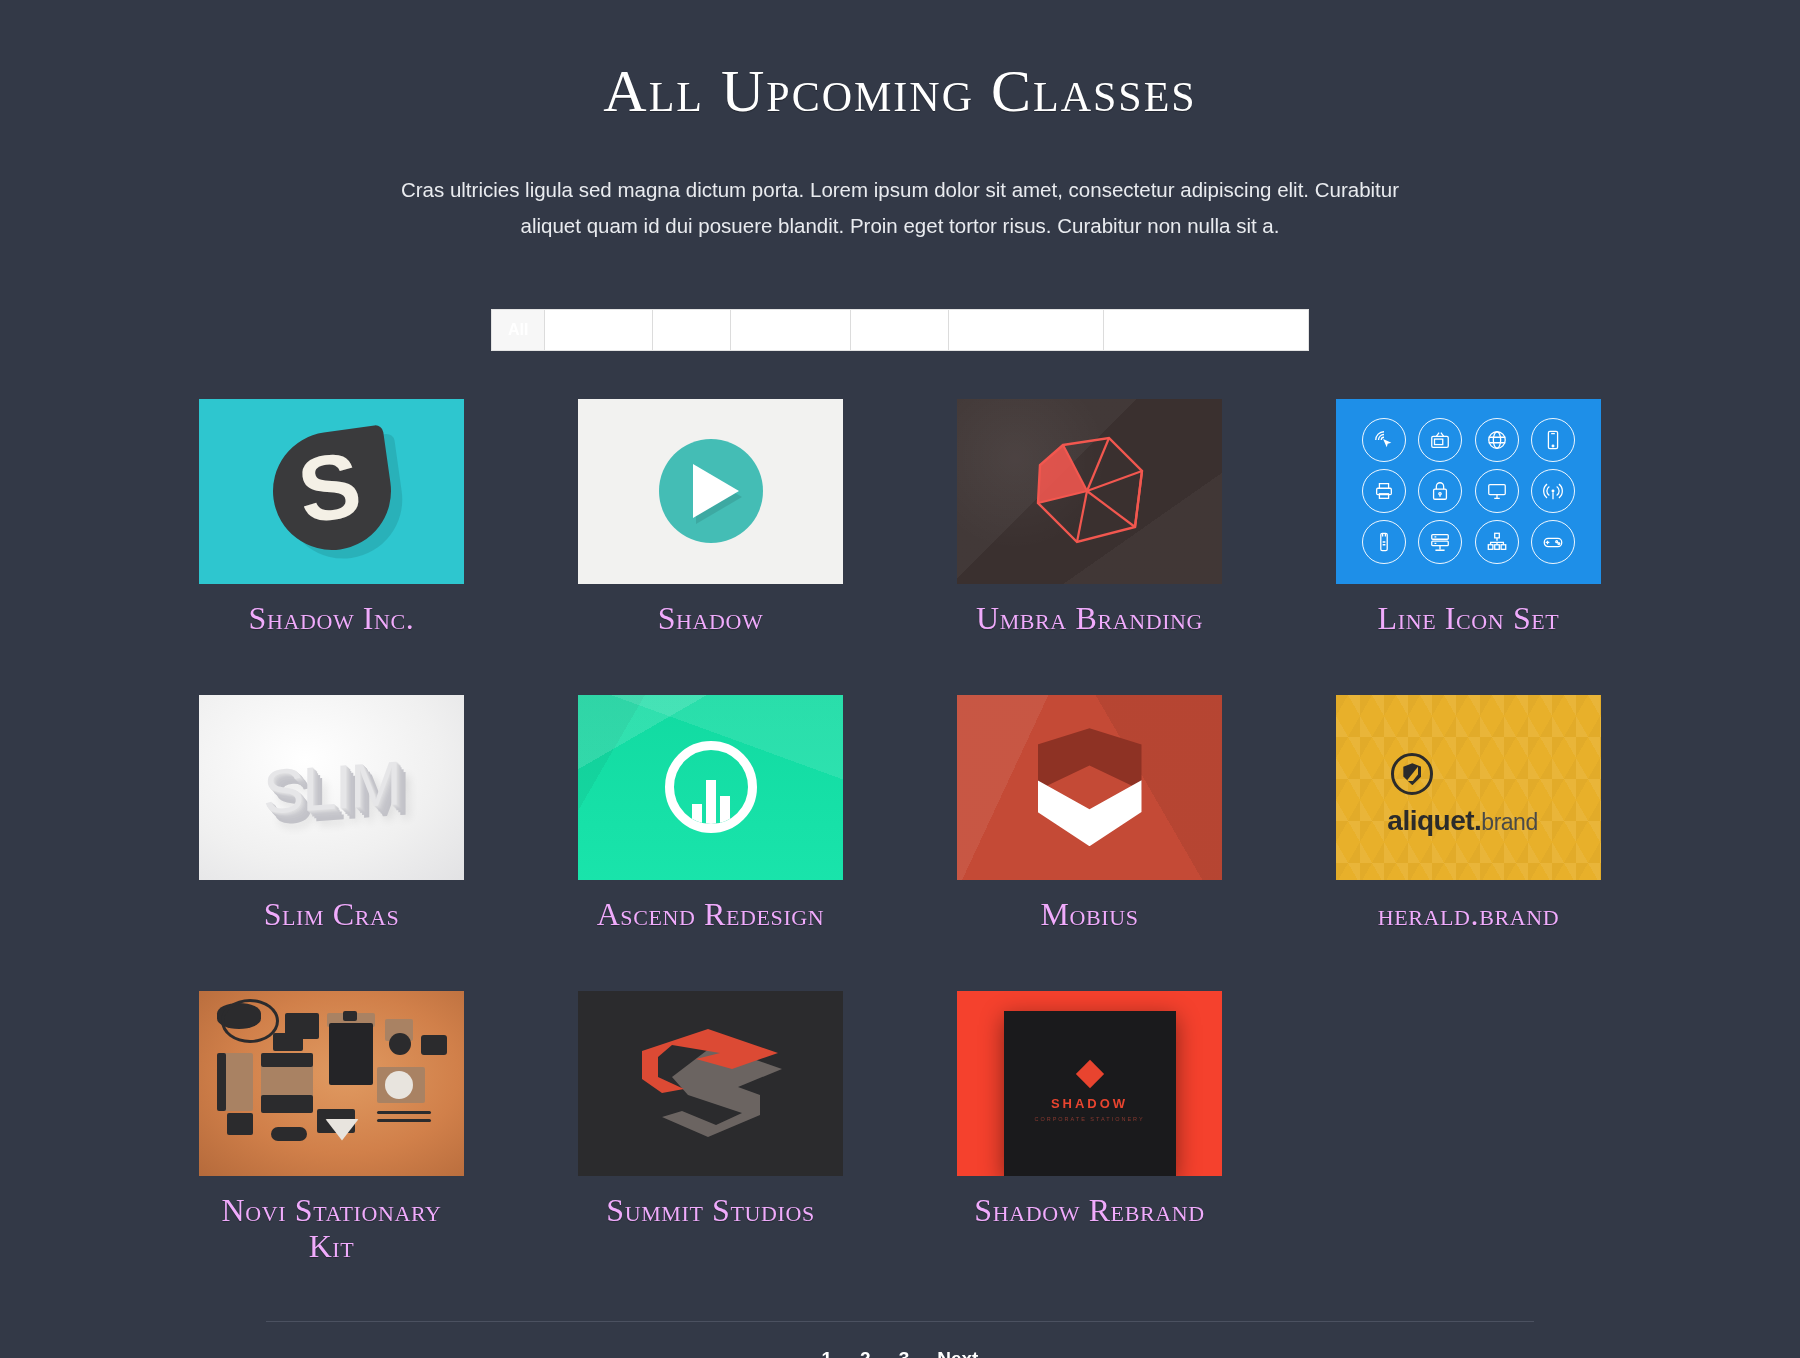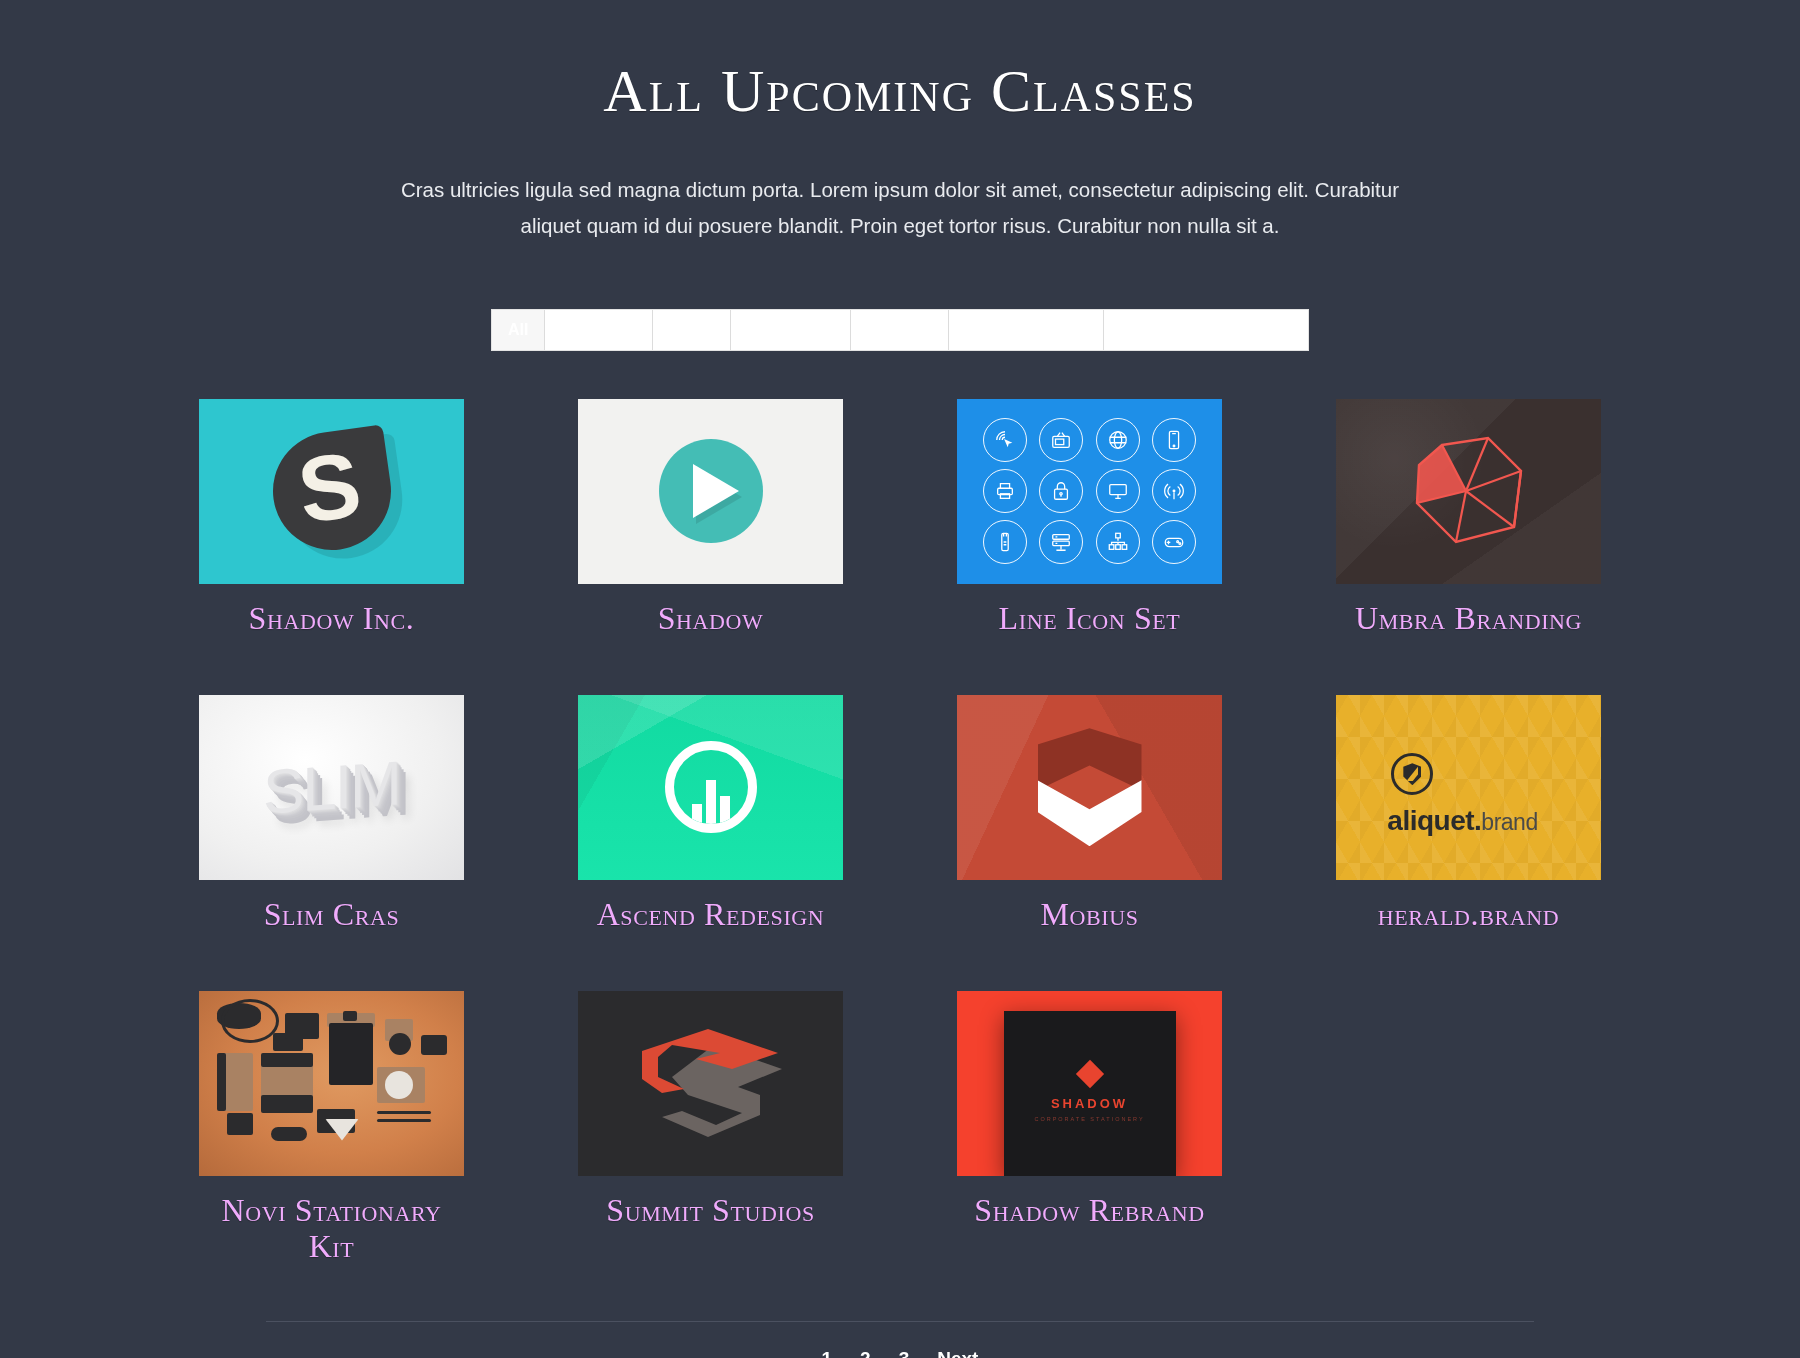--- a/index.html
+++ b/index.html
@@ -357,130 +357,130 @@
       <div class="card">
         <div class="thumb t-airplay">
           <div class="ap-circle">
             <div class="ap-plane"></div>
           </div>
         </div>
         <div class="card-title">Shadow</div>
       </div>
 
       <div class="card">
-        <div class="thumb t-lineicons">
-          <div class="icon-grid">
-            <div class="icon-circle">
-              <svg width="22" height="22" viewBox="0 0 24 24" fill="none" stroke="currentColor" stroke-width="1.4">
-                <path d="M3 12a9 9 0 0 1 9-9"></path>
-                  <path d="M6 12a6 6 0 0 1 6-6"></path>
-                  <path d="M9 12a3 3 0 0 1 3-3"></path>
-                <path d="M11 11l9 4-4 1-1 4z" fill="currentColor" stroke="none"></path>
-              </svg>
-            </div>
-            <div class="icon-circle">
-              <svg width="22" height="22" viewBox="0 0 24 24" fill="none" stroke="currentColor" stroke-width="1.4">
-                <rect x="3" y="8" width="18" height="12" rx="1.5"></rect>
-                  <rect x="6" y="11" width="9" height="6"></rect>
-                <path d="M8 8L11 4M16 8L13 4"></path>
-              </svg>
-            </div>
-            <div class="icon-circle">
-              <svg width="22" height="22" viewBox="0 0 24 24" fill="none" stroke="currentColor" stroke-width="1.4">
-                <circle cx="12" cy="12" r="9"></circle>
-                  <ellipse cx="12" cy="12" rx="4" ry="9"></ellipse>
-                <path d="M3 9h18M3 15h18"></path>
-              </svg>
-            </div>
-            <div class="icon-circle">
-              <svg width="22" height="22" viewBox="0 0 24 24" fill="none" stroke="currentColor" stroke-width="1.4">
-                <rect x="7" y="2.5" width="10" height="19" rx="1.6"></rect>
-                  <path d="M10 5h4"></path>
-                  <circle cx="12" cy="18.6" r="0.9"></circle>
-              </svg>
-            </div>
-            <div class="icon-circle">
-              <svg width="22" height="22" viewBox="0 0 24 24" fill="none" stroke="currentColor" stroke-width="1.4">
-                <path d="M7 9V4h10v5"></path>
-                  <rect x="4" y="9" width="16" height="7" rx="1.3"></rect>
-                  <rect x="7" y="15" width="10" height="5"></rect>
-              </svg>
-            </div>
-            <div class="icon-circle">
-              <svg width="22" height="22" viewBox="0 0 24 24" fill="none" stroke="currentColor" stroke-width="1.4">
-                <rect x="5" y="10" width="14" height="11" rx="1.5"></rect>
-                  <path d="M8 10V7a4 4 0 0 1 8 0v3"></path>
-                  <circle cx="12" cy="15" r="1.3"></circle>
-                  <path d="M12 16.3v2"></path>
-              </svg>
-            </div>
-            <div class="icon-circle">
-              <svg width="22" height="22" viewBox="0 0 24 24" fill="none" stroke="currentColor" stroke-width="1.4">
-                <rect x="3" y="5" width="18" height="11" rx="1.3"></rect>
-                  <path d="M9 20h6M12 16v4"></path>
-              </svg>
-            </div>
-            <div class="icon-circle">
-              <svg width="22" height="22" viewBox="0 0 24 24" fill="none" stroke="currentColor" stroke-width="1.4">
-                <path d="M8 7a6 6 0 0 0 0 10M5.5 4.5a9.5 9.5 0 0 0 0 15M16 7a6 6 0 0 1 0 10M18.5 4.5a9.5 9.5 0 0 1 0 15"></path>
-                <circle cx="12" cy="12" r="1.6" fill="currentColor" stroke="none"></circle>
-                  <path d="M12 13.5V21"></path>
-              </svg>
-            </div>
-            <div class="icon-circle">
-              <svg width="22" height="22" viewBox="0 0 24 24" fill="none" stroke="currentColor" stroke-width="1.4">
-                <rect x="8.5" y="2.5" width="7" height="19" rx="1.6"></rect>
-                  <path d="M10.5 2.5V6M13.5 2.5V6"></path>
-                  <path d="M10.5 12h3M10.5 15h3"></path>
-              </svg>
-            </div>
-            <div class="icon-circle">
-              <svg width="22" height="22" viewBox="0 0 24 24" fill="none" stroke="currentColor" stroke-width="1.4">
-                <rect x="3" y="4" width="18" height="5" rx="1"></rect>
-                  <rect x="3" y="11" width="18" height="5" rx="1"></rect>
-                <path d="M6 6.5h2M6 13.5h2M12 20h0M12 16v4M7 21h10"></path>
-              </svg>
-            </div>
-            <div class="icon-circle">
-              <svg width="22" height="22" viewBox="0 0 24 24" fill="none" stroke="currentColor" stroke-width="1.4">
-                <rect x="9.5" y="2.5" width="5" height="5"></rect>
-                  <rect x="2.5" y="15" width="5" height="5"></rect>
-                <rect x="9.5" y="15" width="5" height="5"></rect>
-                  <rect x="16.5" y="15" width="5" height="5"></rect>
-                <path d="M12 7.5v3M5 15v-2.5h14V15M12 12.5V15"></path>
-              </svg>
-            </div>
-            <div class="icon-circle">
-              <svg width="22" height="22" viewBox="0 0 24 24" fill="none" stroke="currentColor" stroke-width="1.4">
-                <rect x="2.5" y="8" width="19" height="9" rx="4.2"></rect>
-                  <path d="M6 10.5v4M4 12.5h4"></path>
-                <circle cx="16" cy="11.6" r="1"></circle>
-                  <circle cx="18.4" cy="13.6" r="1"></circle>
-              </svg>
-            </div>
-          </div>
-        </div>
-        <div class="card-title">Line Icon Set</div>
-      </div>
-
-      <div class="card">
         <div class="thumb t-umbra">
           <svg viewBox="0 0 265 185" width="265" height="185" style="position:absolute;inset:0">
             <polygon points="106,46 152,39 185,72 178,128 120,143 81,104 83,66" fill="none" stroke="#f2574f" stroke-width="2.4"></polygon>
             <polygon points="106,46 83,66 81,104 130,92" fill="#f2574f" opacity="0.88"></polygon>
             <line x1="106" y1="46" x2="130" y2="92" stroke="#f2574f" stroke-width="2.2"></line>
             <line x1="152" y1="39" x2="130" y2="92" stroke="#f2574f" stroke-width="2.2"></line>
             <line x1="185" y1="72" x2="130" y2="92" stroke="#f2574f" stroke-width="2.2"></line>
             <line x1="178" y1="128" x2="130" y2="92" stroke="#f2574f" stroke-width="2.2"></line>
             <line x1="120" y1="143" x2="130" y2="92" stroke="#f2574f" stroke-width="2.2"></line>
             <line x1="81" y1="104" x2="130" y2="92" stroke="#f2574f" stroke-width="2.2"></line>
             <line x1="178" y1="128" x2="185" y2="72" stroke="#f2574f" stroke-width="2.2"></line>
           </svg>
         </div>
         <div class="card-title">Umbra Branding</div>
+      </div>
+
+      <div class="card">
+        <div class="thumb t-lineicons">
+          <div class="icon-grid">
+            <div class="icon-circle">
+              <svg width="22" height="22" viewBox="0 0 24 24" fill="none" stroke="currentColor" stroke-width="1.4">
+                <path d="M3 12a9 9 0 0 1 9-9"></path>
+                  <path d="M6 12a6 6 0 0 1 6-6"></path>
+                  <path d="M9 12a3 3 0 0 1 3-3"></path>
+                <path d="M11 11l9 4-4 1-1 4z" fill="currentColor" stroke="none"></path>
+              </svg>
+            </div>
+            <div class="icon-circle">
+              <svg width="22" height="22" viewBox="0 0 24 24" fill="none" stroke="currentColor" stroke-width="1.4">
+                <rect x="3" y="8" width="18" height="12" rx="1.5"></rect>
+                  <rect x="6" y="11" width="9" height="6"></rect>
+                <path d="M8 8L11 4M16 8L13 4"></path>
+              </svg>
+            </div>
+            <div class="icon-circle">
+              <svg width="22" height="22" viewBox="0 0 24 24" fill="none" stroke="currentColor" stroke-width="1.4">
+                <circle cx="12" cy="12" r="9"></circle>
+                  <ellipse cx="12" cy="12" rx="4" ry="9"></ellipse>
+                <path d="M3 9h18M3 15h18"></path>
+              </svg>
+            </div>
+            <div class="icon-circle">
+              <svg width="22" height="22" viewBox="0 0 24 24" fill="none" stroke="currentColor" stroke-width="1.4">
+                <rect x="7" y="2.5" width="10" height="19" rx="1.6"></rect>
+                  <path d="M10 5h4"></path>
+                  <circle cx="12" cy="18.6" r="0.9"></circle>
+              </svg>
+            </div>
+            <div class="icon-circle">
+              <svg width="22" height="22" viewBox="0 0 24 24" fill="none" stroke="currentColor" stroke-width="1.4">
+                <path d="M7 9V4h10v5"></path>
+                  <rect x="4" y="9" width="16" height="7" rx="1.3"></rect>
+                  <rect x="7" y="15" width="10" height="5"></rect>
+              </svg>
+            </div>
+            <div class="icon-circle">
+              <svg width="22" height="22" viewBox="0 0 24 24" fill="none" stroke="currentColor" stroke-width="1.4">
+                <rect x="5" y="10" width="14" height="11" rx="1.5"></rect>
+                  <path d="M8 10V7a4 4 0 0 1 8 0v3"></path>
+                  <circle cx="12" cy="15" r="1.3"></circle>
+                  <path d="M12 16.3v2"></path>
+              </svg>
+            </div>
+            <div class="icon-circle">
+              <svg width="22" height="22" viewBox="0 0 24 24" fill="none" stroke="currentColor" stroke-width="1.4">
+                <rect x="3" y="5" width="18" height="11" rx="1.3"></rect>
+                  <path d="M9 20h6M12 16v4"></path>
+              </svg>
+            </div>
+            <div class="icon-circle">
+              <svg width="22" height="22" viewBox="0 0 24 24" fill="none" stroke="currentColor" stroke-width="1.4">
+                <path d="M8 7a6 6 0 0 0 0 10M5.5 4.5a9.5 9.5 0 0 0 0 15M16 7a6 6 0 0 1 0 10M18.5 4.5a9.5 9.5 0 0 1 0 15"></path>
+                <circle cx="12" cy="12" r="1.6" fill="currentColor" stroke="none"></circle>
+                  <path d="M12 13.5V21"></path>
+              </svg>
+            </div>
+            <div class="icon-circle">
+              <svg width="22" height="22" viewBox="0 0 24 24" fill="none" stroke="currentColor" stroke-width="1.4">
+                <rect x="8.5" y="2.5" width="7" height="19" rx="1.6"></rect>
+                  <path d="M10.5 2.5V6M13.5 2.5V6"></path>
+                  <path d="M10.5 12h3M10.5 15h3"></path>
+              </svg>
+            </div>
+            <div class="icon-circle">
+              <svg width="22" height="22" viewBox="0 0 24 24" fill="none" stroke="currentColor" stroke-width="1.4">
+                <rect x="3" y="4" width="18" height="5" rx="1"></rect>
+                  <rect x="3" y="11" width="18" height="5" rx="1"></rect>
+                <path d="M6 6.5h2M6 13.5h2M12 20h0M12 16v4M7 21h10"></path>
+              </svg>
+            </div>
+            <div class="icon-circle">
+              <svg width="22" height="22" viewBox="0 0 24 24" fill="none" stroke="currentColor" stroke-width="1.4">
+                <rect x="9.5" y="2.5" width="5" height="5"></rect>
+                  <rect x="2.5" y="15" width="5" height="5"></rect>
+                <rect x="9.5" y="15" width="5" height="5"></rect>
+                  <rect x="16.5" y="15" width="5" height="5"></rect>
+                <path d="M12 7.5v3M5 15v-2.5h14V15M12 12.5V15"></path>
+              </svg>
+            </div>
+            <div class="icon-circle">
+              <svg width="22" height="22" viewBox="0 0 24 24" fill="none" stroke="currentColor" stroke-width="1.4">
+                <rect x="2.5" y="8" width="19" height="9" rx="4.2"></rect>
+                  <path d="M6 10.5v4M4 12.5h4"></path>
+                <circle cx="16" cy="11.6" r="1"></circle>
+                  <circle cx="18.4" cy="13.6" r="1"></circle>
+              </svg>
+            </div>
+          </div>
+        </div>
+        <div class="card-title">Line Icon Set</div>
       </div>
 
       <div class="card">
         <div class="thumb t-slim">
           <div class="slim-text">SLIM</div>
         </div>
         <div class="card-title">Slim Cras</div>
       </div>
 
       <div class="card">

